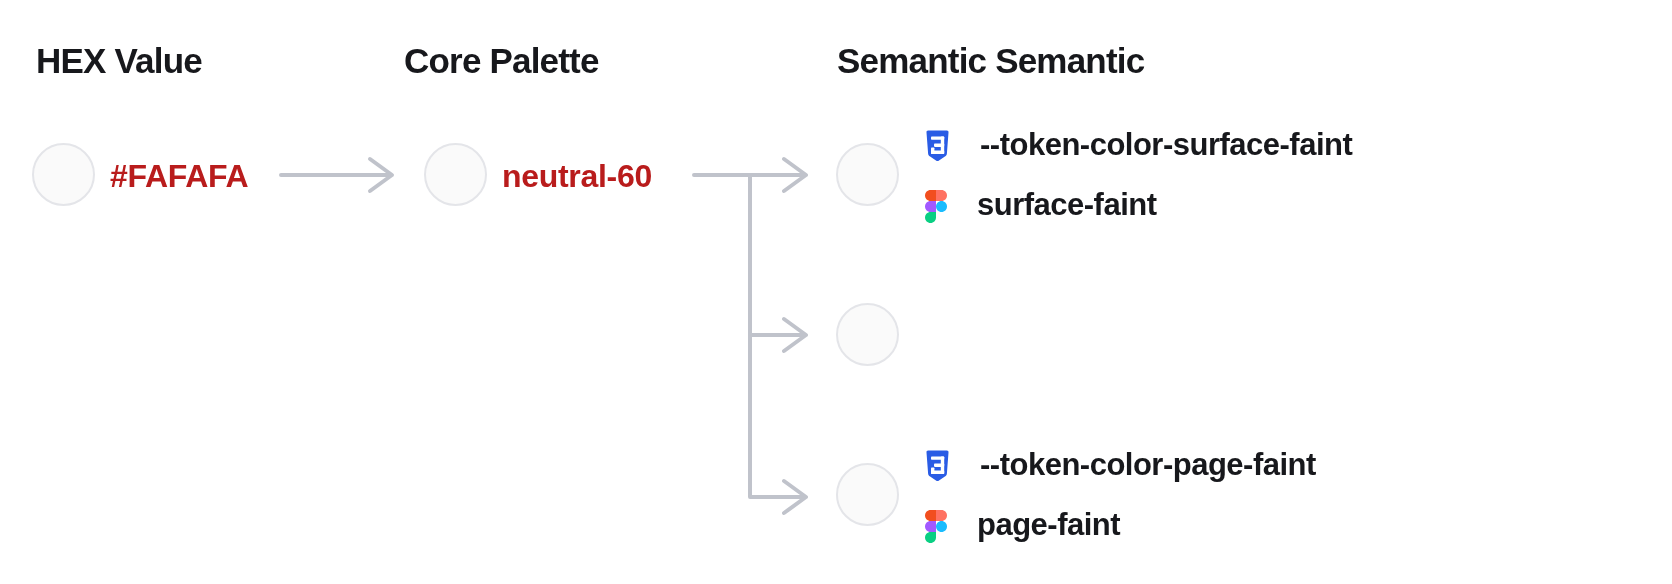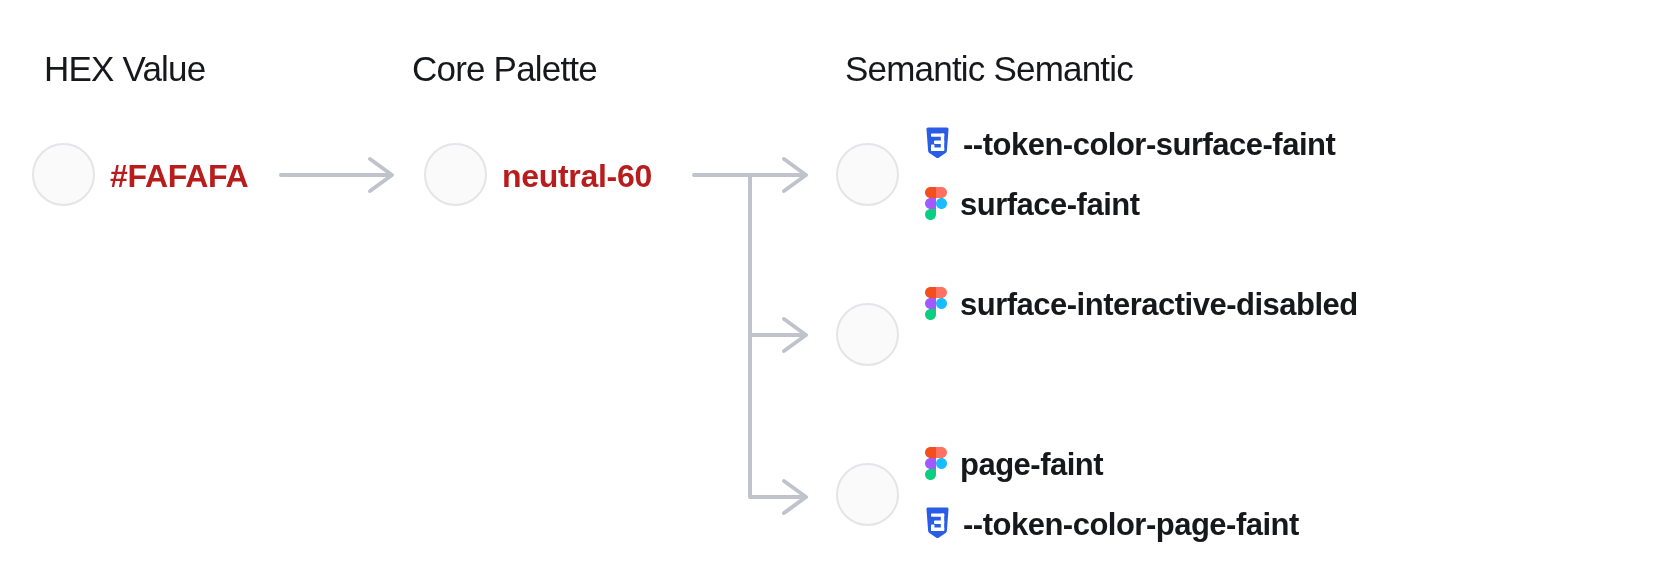--- a/index.html
+++ b/index.html
@@ -6,23 +6,23 @@
   html,body{margin:0;padding:0;background:#ffffff;}
   .canvas{
     position:relative;
     width:1672px;height:584px;
     background:#ffffff;
     font-family:"Liberation Sans", sans-serif;
     overflow:hidden;
   }
   .heading{
     position:absolute;
-    margin:12px;
+    margin:4px;
     font-size:35px;
-    font-weight:400;
+    font-weight:700;
     letter-spacing:-0.8px;
     color:#17181c;
     white-space:nowrap;
   }
   .connectors{position:absolute;left:0;top:0;}
   .swatch{
     position:absolute;
     width:63px;height:63px;
     box-sizing:border-box;
     border-radius:50%;
@@ -41,23 +41,23 @@
   .entry{
     position:absolute;
     left:925px;
     height:96px;
     display:flex;
     flex-direction:column;
     justify-content:space-between;
   }
   .entry-row{
     display:flex;
-    align-items:flex-start;
+    align-items:flex-end;
     height:36px;
-    gap:13px;
+    gap:30px;
   }
   .token-label{
     font-size:31px;
     font-weight:700;
     letter-spacing:-0.5px;
     color:#17181c;
     white-space:nowrap;
   }
   .icon-box{flex:0 0 auto;display:flex;align-items:center;}
 </style>
@@ -111,58 +111,46 @@
           <path fill="#ff7262" d="M100 0h50c27.6 0 50 22.4 50 50s-22.4 50-50 50h-50V0z"></path>
           <path fill="#1abcfe" d="M200 150c0 27.6-22.4 50-50 50s-50-22.4-50-50 22.4-50 50-50 50 22.4 50 50z"></path>
         </svg>
       </span>
       <span class="token-label">surface-faint</span>
     </div>
   </div>
 
   <div class="swatch" style="left:836px;top:303px"></div>
   <div class="entry" style="top:287px">
-    <div class="entry-row">
-      <span class="icon-box">
-        <svg width="22" height="33" viewBox="0 0 200 300">
-          <path fill="#0acf83" d="M50 300c27.6 0 50-22.4 50-50v-50H50c-27.6 0-50 22.4-50 50s22.4 50 50 50z"></path>
-          <path fill="#a259ff" d="M0 150c0-27.6 22.4-50 50-50h50v100H50c-27.6 0-50-22.4-50-50z"></path>
-          <path fill="#f24e1e" d="M0 50C0 22.4 22.4 0 50 0h50v100H50C22.4 100 0 77.6 0 50z"></path>
-          <path fill="#ff7262" d="M100 0h50c27.6 0 50 22.4 50 50s-22.4 50-50 50h-50V0z"></path>
-          <path fill="#1abcfe" d="M200 150c0 27.6-22.4 50-50 50s-50-22.4-50-50 22.4-50 50-50 50 22.4 50 50z"></path>
-        </svg>
-      </span>
-      <span class="token-label">surface-interactive-disabled</span>
-    </div>
   </div>
 
   <div class="swatch" style="left:836px;top:463px"></div>
   <div class="entry" style="top:447px">
-    <div class="entry-row">
-      <span class="icon-box">
-        <svg width="22" height="33" viewBox="0 0 200 300">
-          <path fill="#0acf83" d="M50 300c27.6 0 50-22.4 50-50v-50H50c-27.6 0-50 22.4-50 50s22.4 50 50 50z"></path>
-          <path fill="#a259ff" d="M0 150c0-27.6 22.4-50 50-50h50v100H50c-27.6 0-50-22.4-50-50z"></path>
-          <path fill="#f24e1e" d="M0 50C0 22.4 22.4 0 50 0h50v100H50C22.4 100 0 77.6 0 50z"></path>
-          <path fill="#ff7262" d="M100 0h50c27.6 0 50 22.4 50 50s-22.4 50-50 50h-50V0z"></path>
-          <path fill="#1abcfe" d="M200 150c0 27.6-22.4 50-50 50s-50-22.4-50-50 22.4-50 50-50 50 22.4 50 50z"></path>
-        </svg>
-      </span>
-      <span class="token-label">page-faint</span>
-    </div>
     <div class="entry-row">
       <span class="icon-box">
         <svg width="25" height="33" viewBox="0 0 25 33">
           <path fill="#2a5ce5" d="M3.2 0.6 H21.8 C23 0.6 23.6 1.3 23.5 2.5 L21.9 23.4 C21.8 24.9 21.2 25.8 19.9 26.6 L14 30.4 C13 31.1 12 31.1 11 30.4 L5.1 26.6 C3.8 25.8 3.2 24.9 3.1 23.4 L1.5 2.5 C1.4 1.3 2 0.6 3.2 0.6 Z"></path>
           <g fill="#ffffff">
             <rect x="6" y="6.4" width="13.2" height="3.4" rx="0.8"></rect>
             <rect x="15.8" y="6.4" width="3.4" height="17.6" rx="0.8"></rect>
             <rect x="9" y="13.5" width="10.2" height="3.4" rx="0.8"></rect>
             <rect x="6" y="20.6" width="13.2" height="3.4" rx="0.8"></rect>
             <rect x="6" y="17.4" width="3.4" height="6.6" rx="0.8"></rect>
           </g>
         </svg>
       </span>
       <span class="token-label">--token-color-page-faint</span>
     </div>
+    <div class="entry-row">
+      <span class="icon-box">
+        <svg width="22" height="33" viewBox="0 0 200 300">
+          <path fill="#0acf83" d="M50 300c27.6 0 50-22.4 50-50v-50H50c-27.6 0-50 22.4-50 50s22.4 50 50 50z"></path>
+          <path fill="#a259ff" d="M0 150c0-27.6 22.4-50 50-50h50v100H50c-27.6 0-50-22.4-50-50z"></path>
+          <path fill="#f24e1e" d="M0 50C0 22.4 22.4 0 50 0h50v100H50C22.4 100 0 77.6 0 50z"></path>
+          <path fill="#ff7262" d="M100 0h50c27.6 0 50 22.4 50 50s-22.4 50-50 50h-50V0z"></path>
+          <path fill="#1abcfe" d="M200 150c0 27.6-22.4 50-50 50s-50-22.4-50-50 22.4-50 50-50 50 22.4 50 50z"></path>
+        </svg>
+      </span>
+      <span class="token-label">page-faint</span>
+    </div>
   </div>
 
 </div>
 
 </body></html>

